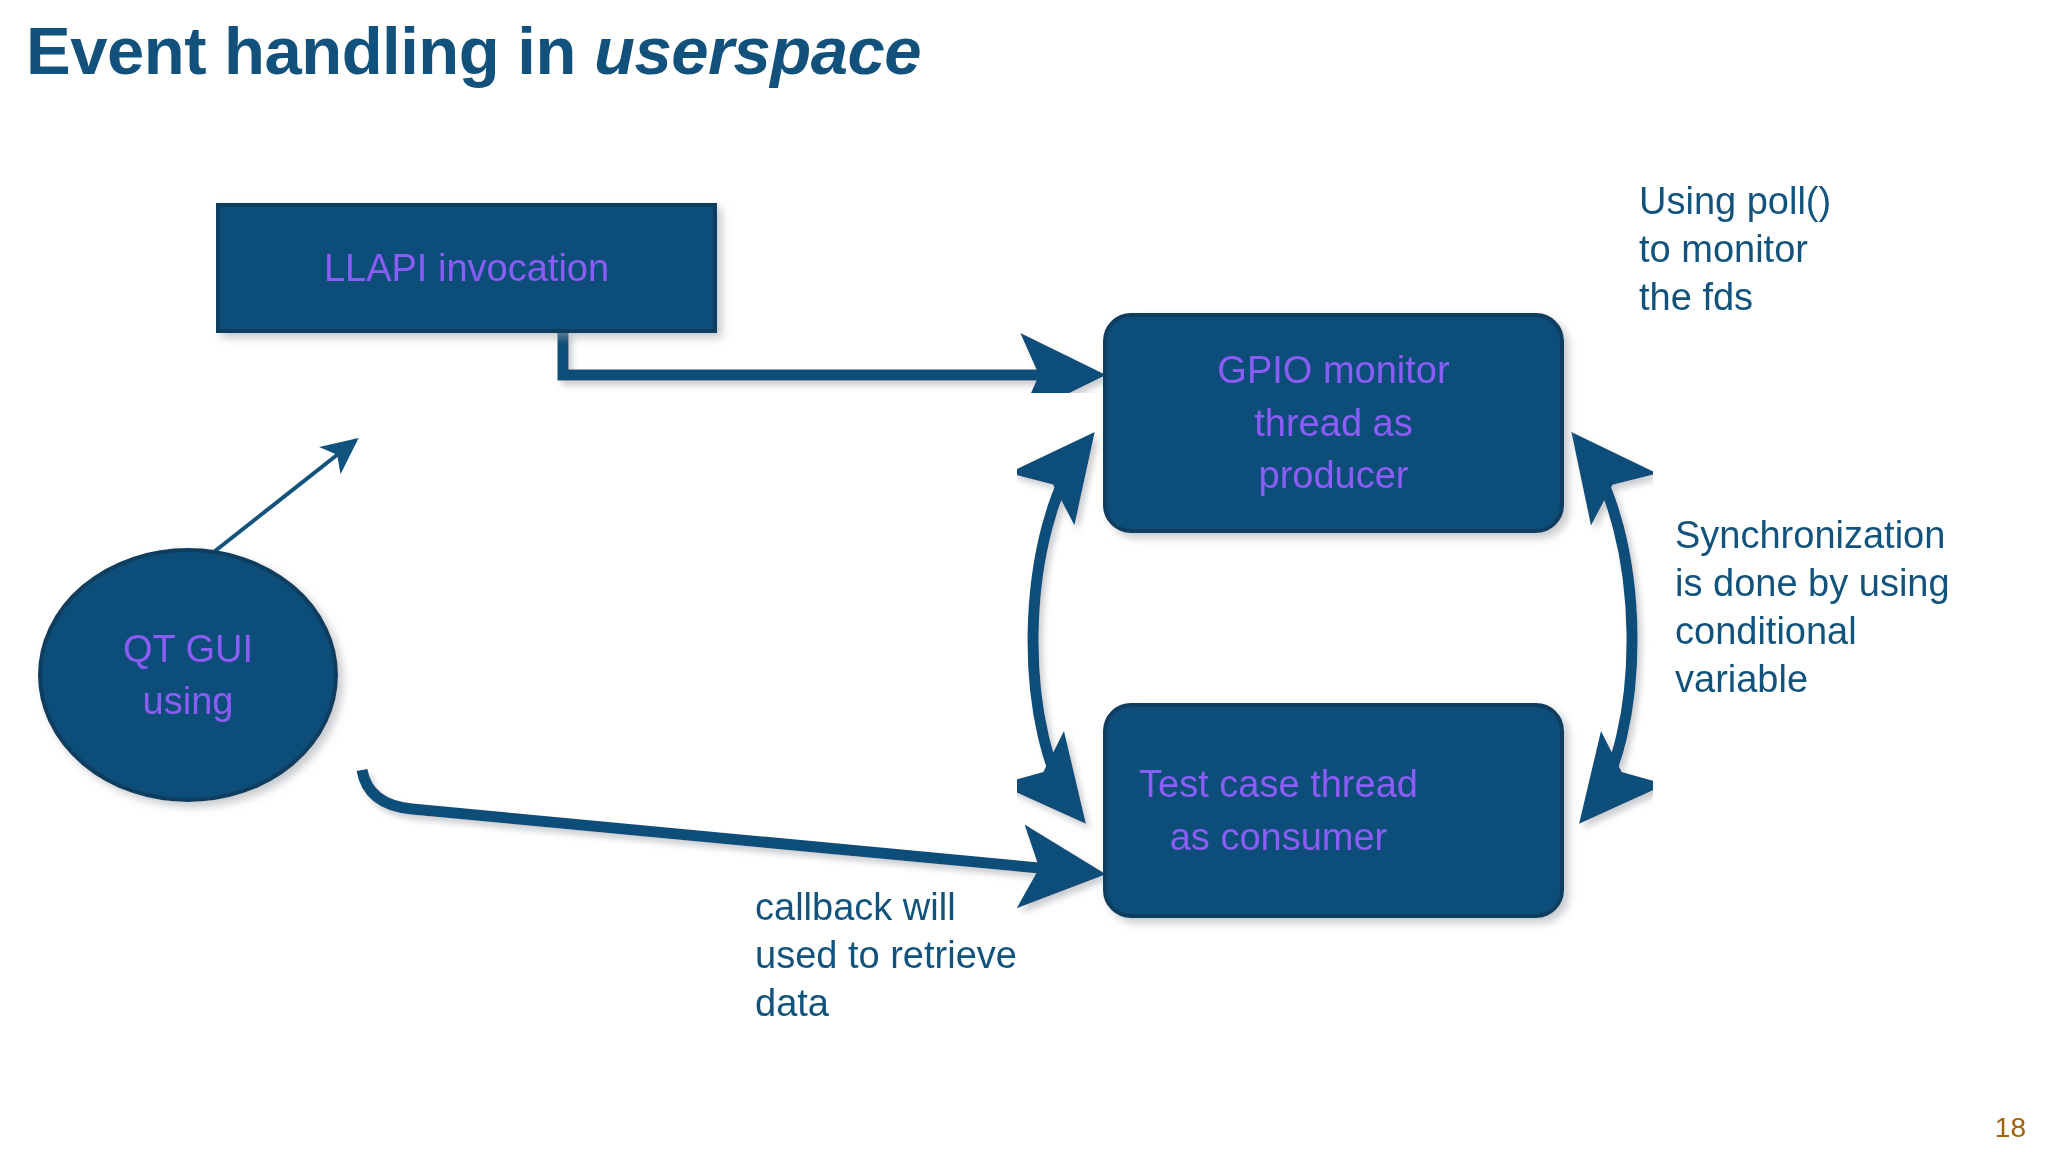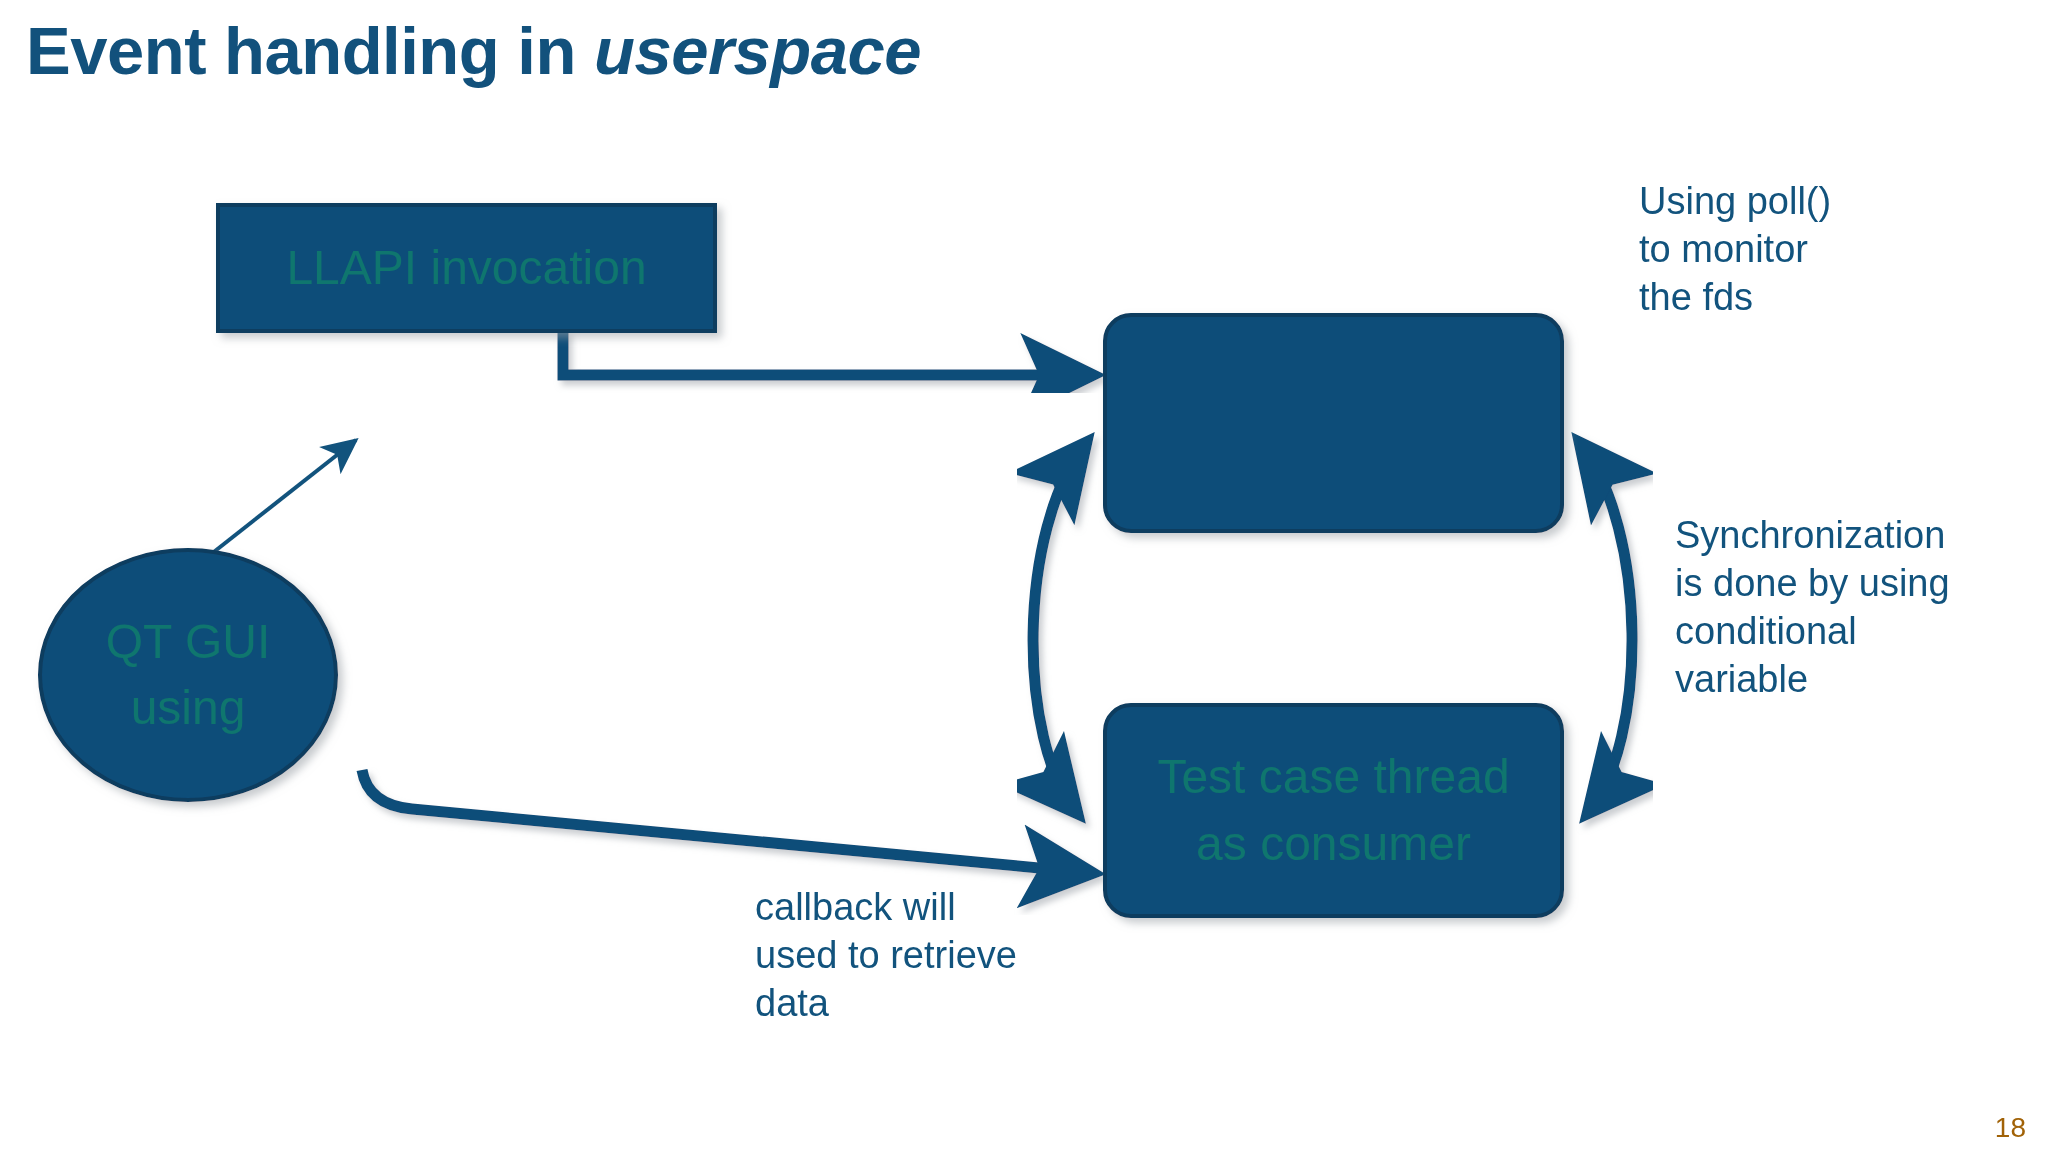--- a/index.html
+++ b/index.html
@@ -44,35 +44,35 @@
     height: 1152px;
   }
 
   
   .node-label {
     position: absolute;
     display: flex;
     align-items: center;
     justify-content: center;
     text-align: center;
-    color: #0f766e;
-    font-size: 48px;
+    color: #8b5cf6;
+    font-size: 38px;
     line-height: 1.38;
     pointer-events: none;
     padding: 0 16px;
     box-sizing: border-box;
   }
   #label-llapi {
     left: 218px; top: 205px; width: 497px; height: 126px;
   }
   #label-gpio {
     left: 1105px; top: 315px; width: 457px; height: 216px;
   }
   #label-testcase {
-    left: 1105px; top: 705px; width: 457px; height: 211px;
+    left: 1050px; top: 705px; width: 457px; height: 211px;
   }
   #label-qtgui {
     left: 40px; top: 550px; width: 296px; height: 250px;
   }
 
   
   .annotation {
     position: absolute;
     color: #12537d;
     font-size: 38px;
@@ -152,20 +152,23 @@
     <g filter="url(#softshadow)">
       <rect x="1105" y="705" width="457" height="211" rx="26" ry="26" fill="#0e4d79" stroke="#0b3c5f" stroke-width="4"></rect>
     </g>
 
     <g filter="url(#softshadow)">
       <ellipse cx="188" cy="675" rx="148" ry="125" fill="#0e4d79" stroke="#0b3c5f" stroke-width="4"></ellipse>
     </g>
   </svg>
 
   <div class="node-label" id="label-llapi">LLAPI invocation</div>
+  <div class="node-label" id="label-gpio" style="white-space: pre-line;">GPIO monitor
+thread as
+producer</div>
   <div class="node-label" id="label-testcase" style="white-space: pre-line;">Test case thread
 as consumer</div>
   <div class="node-label" id="label-qtgui" style="white-space: pre-line;">QT GUI
 using</div>
 
   <div class="annotation" id="anno-poll">Using poll()
 to monitor
 the fds</div>
   <div class="annotation" id="anno-sync">Synchronization
 is done by using

